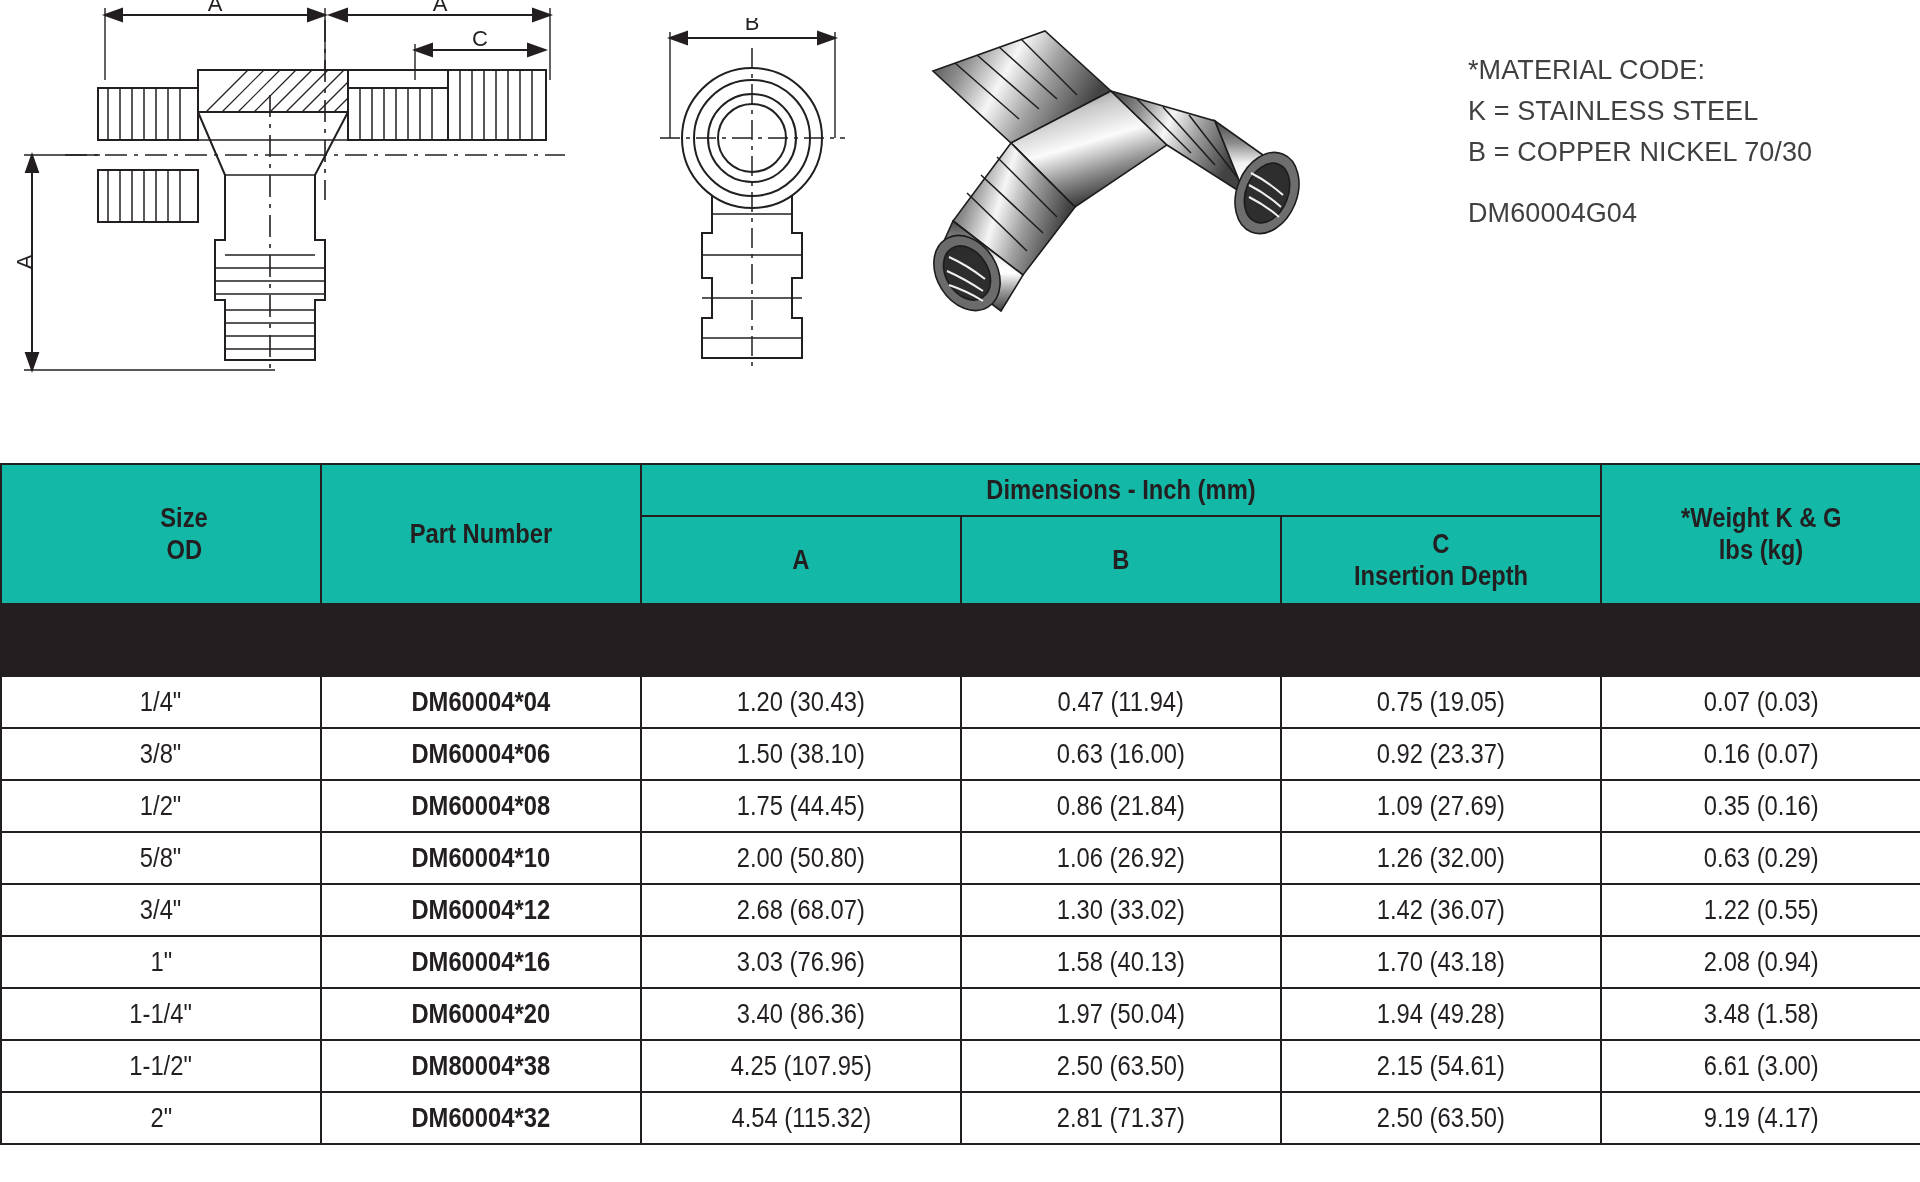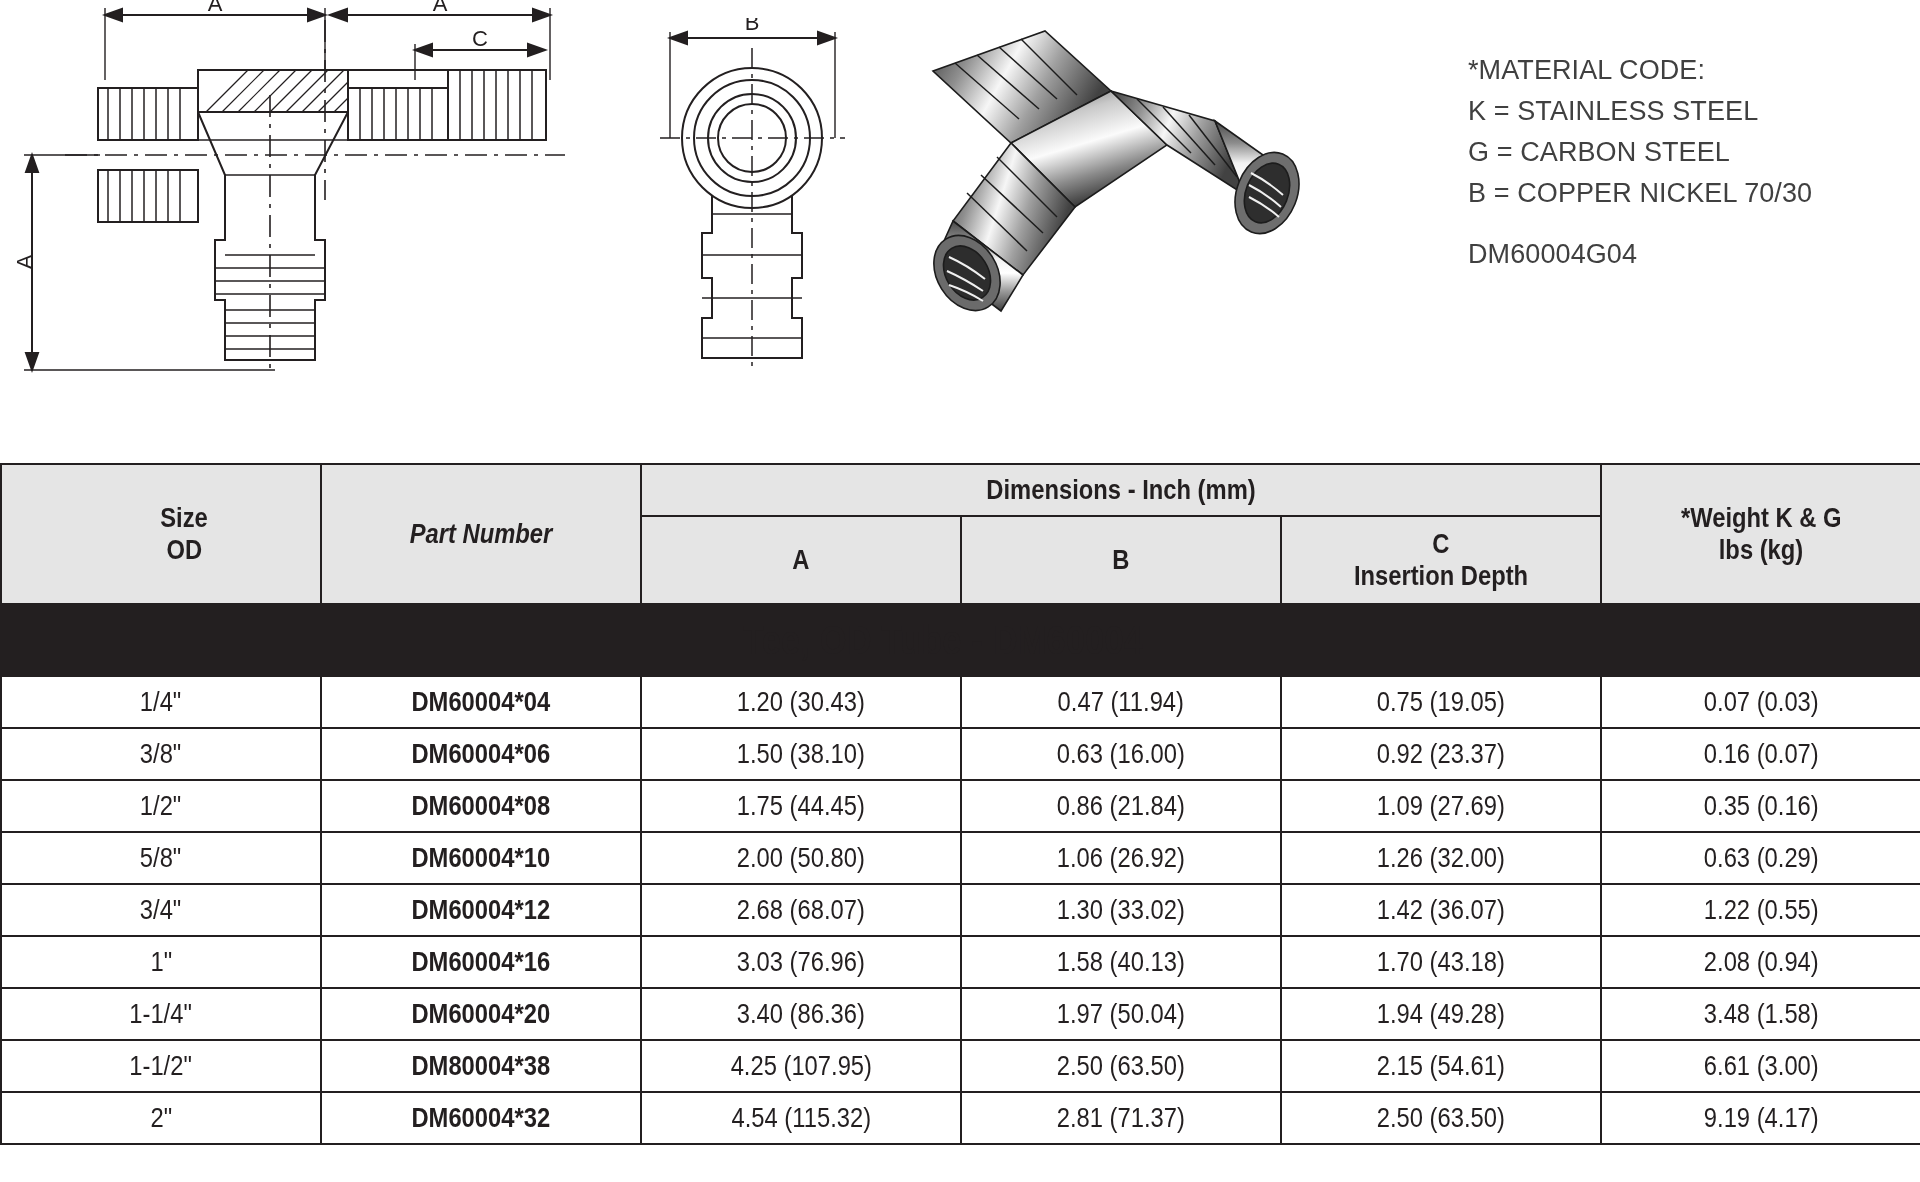--- a/index.html
+++ b/index.html
@@ -66,29 +66,29 @@
   }
 
   table.spec th, table.spec td {
     border: 2px solid #231f20;
     text-align: center;
     vertical-align: middle;
     color: #231f20;
   }
 
   thead th {
-    background: #e5e5e5;
+    background: #14b8a6;
     font-weight: bold;
     font-size: 27px;
     line-height: 32px;
   }
   thead th .sq { display: inline-block; transform: scaleX(0.88); }
 
   th.h-size   { width: 320px; height: 140px; padding-left: 47px; }
-  th.h-part   { width: 320px; font-style: italic; }
+  th.h-part   { width: 320px; }
   th.h-dims   { height: 52px; }
   th.h-weight { width: 320px; }
   th.sub      { width: 320px; height: 88px; }
 
   tbody td {
     height: 52px;
     font-size: 27px;
     background: #ffffff;
   }
   tbody td .sq { display: inline-block; transform: scaleX(0.88); }
@@ -317,21 +317,20 @@
             <path d="M32,246 Q50,254 68,266"></path>
             <path d="M34,260 Q52,266 68,276"></path>
           </g>
         </g>
       </svg>
     </div>
 
     <div class="notes">
       <div>*MATERIAL CODE:</div>
       <div>K = STAINLESS STEEL</div>
-      <div>G = CARBON STEEL</div>
       <div>B = COPPER NICKEL 70/30</div>
       <span class="gap"></span>
       <div>DM60004G04</div>
     </div>
   </div>
 
   <div class="table-wrap">
     <table class="spec">
       <colgroup>
         <col style="width:320px">

